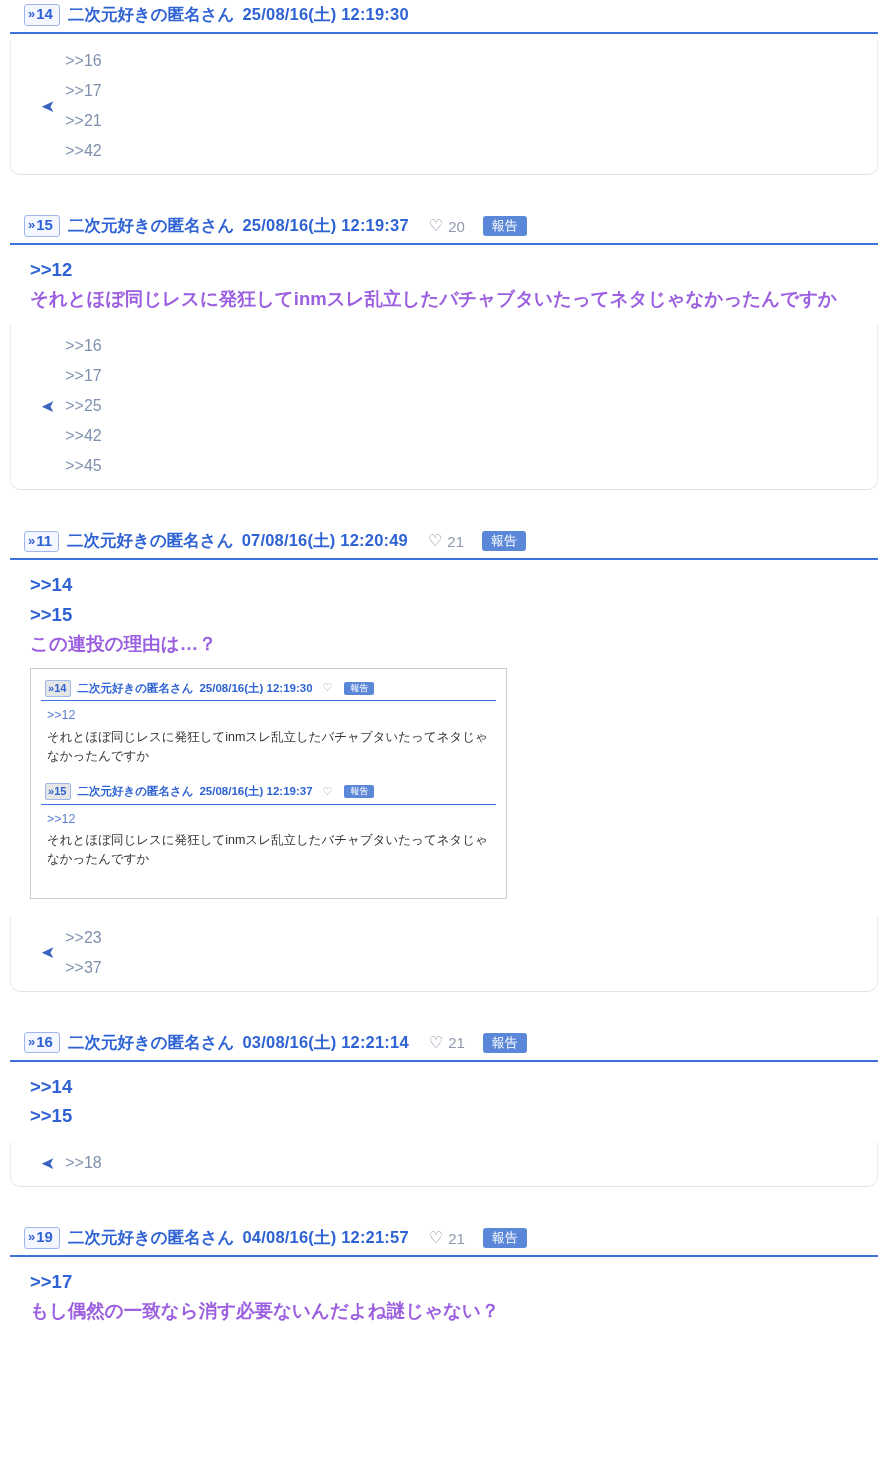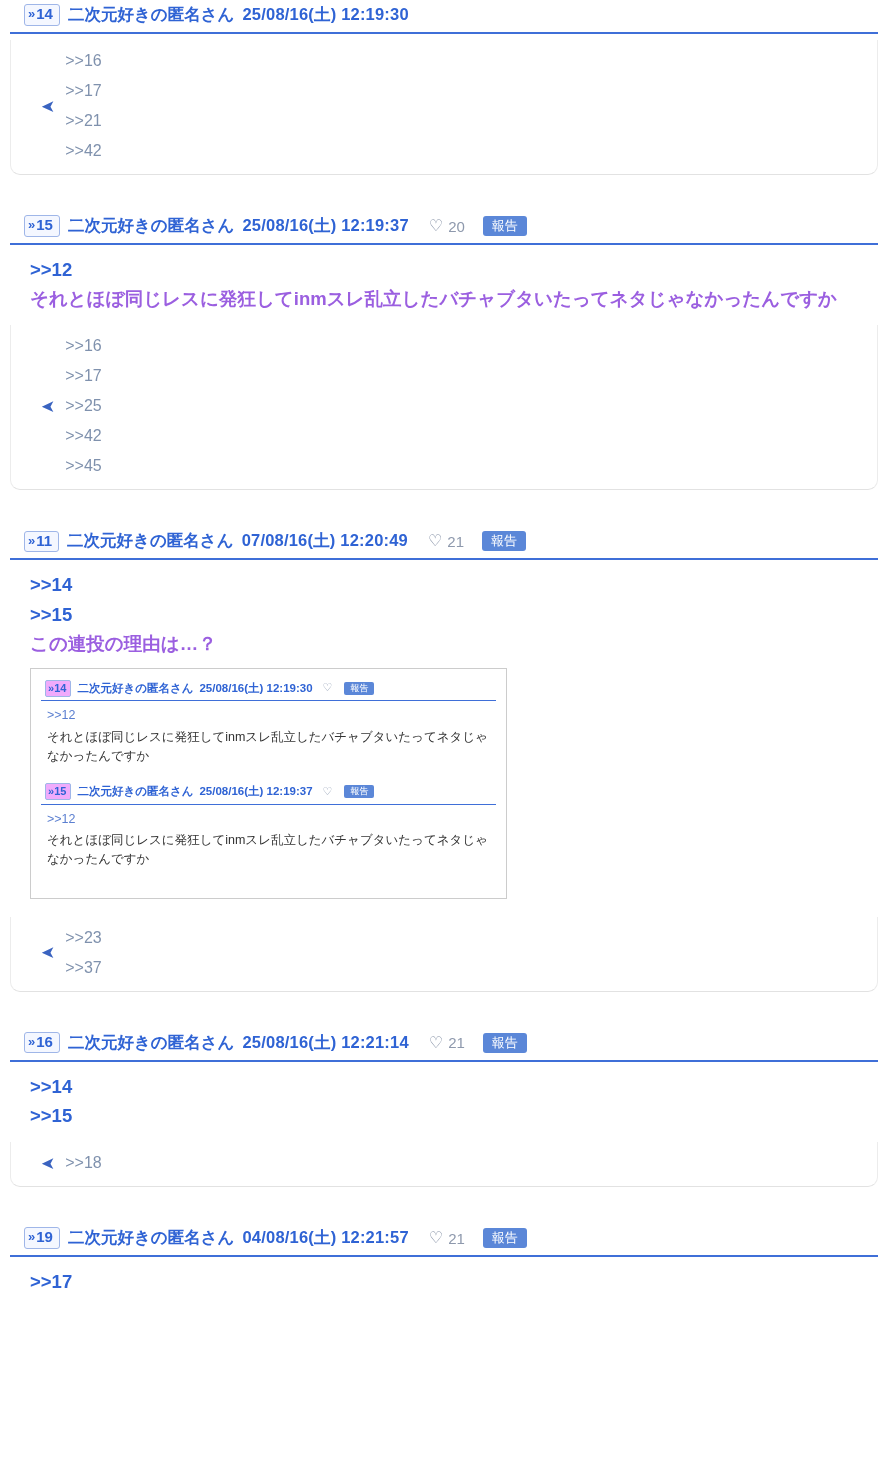--- a/index.html
+++ b/index.html
@@ -142,21 +142,21 @@
   .embed-header {
     display: flex;
     align-items: center;
     gap: 6px;
     border-bottom: 1px solid #3f6fd8;
     padding: 2px 0 3px 4px;
   }
   .embed-res-num {
     border: 1px solid #9fb6e8;
     border-radius: 2px;
-    background: #f0abfc;
+    background: #e5e5e5;
     color: #2f63d4;
     font-size: 11px;
     font-weight: bold;
     padding: 0 4px 1px 2px;
     line-height: 1.3;
   }
   .embed-name, .embed-date {
     color: #2f63d4;
     font-weight: bold;
     font-size: 11.5px;
@@ -295,21 +295,21 @@
     </div>
   </div>
 
   <div class="post">
     <div class="post-header">
       <span class="res-num">
           <span class="chev">»</span>
           <span>16</span>
         </span>
       <span class="poster-name">二次元好きの匿名さん</span>
-      <span class="post-date">25/08/16(土) 12:21:14</span>
+      <span class="post-date">03/08/16(土) 12:21:14</span>
       <span class="likes">
         <span class="heart">♡</span>
         <span>21</span>
       </span>
       <button class="report-btn">報告</button>
     </div>
     <div class="post-body">
       <span class="anchor-line">&gt;&gt;14</span>
       <span class="anchor-line">&gt;&gt;15</span>
     </div>
@@ -330,16 +330,17 @@
       <span class="poster-name">二次元好きの匿名さん</span>
       <span class="post-date">04/08/16(土) 12:21:57</span>
       <span class="likes">
         <span class="heart">♡</span>
         <span>21</span>
       </span>
       <button class="report-btn">報告</button>
     </div>
     <div class="post-body">
       <span class="anchor-line">&gt;&gt;17</span>
+      <span>もし偶然の一致なら消す必要ないんだよね謎じゃない？</span>
     </div>
   </div>
 
 </div>
 
 </body></html>

